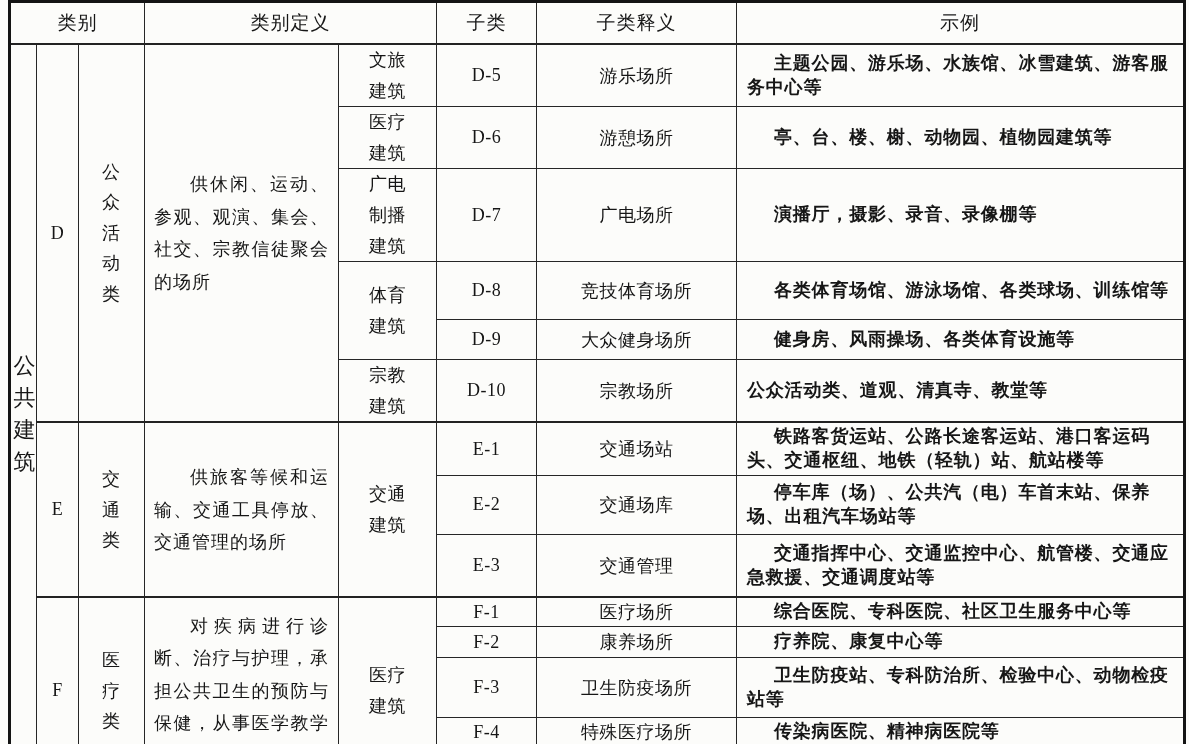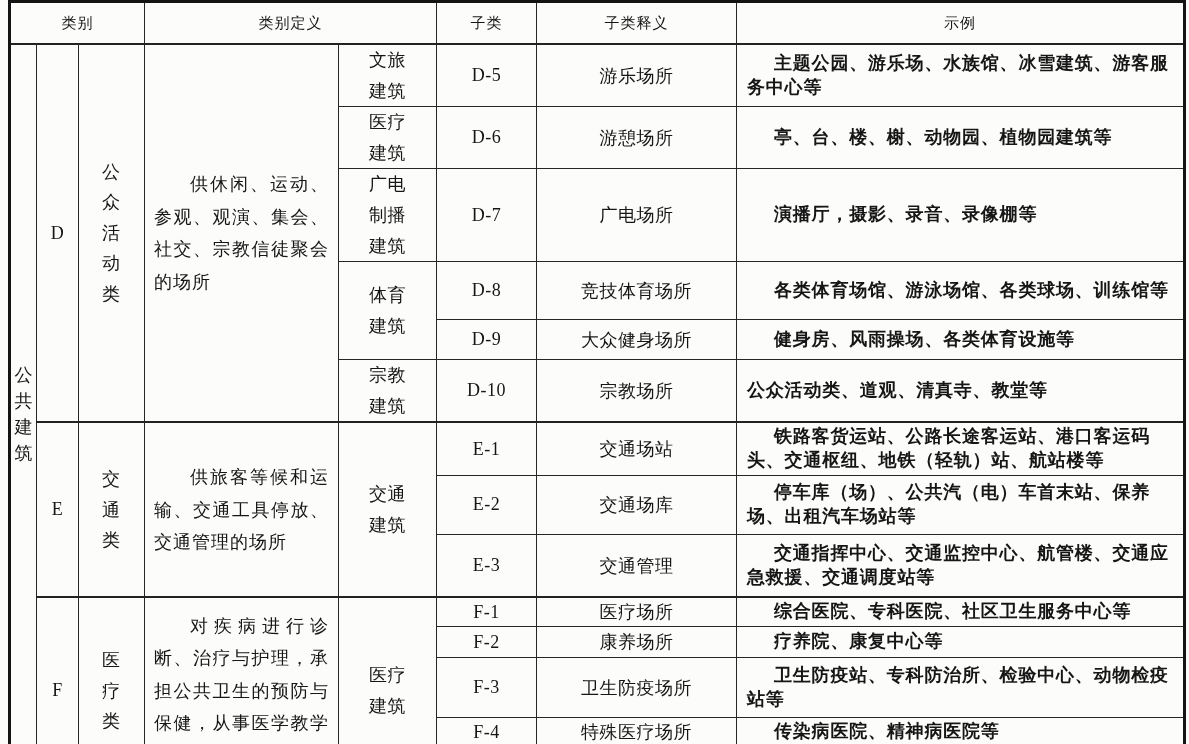--- a/index.html
+++ b/index.html
@@ -20,30 +20,30 @@
     margin-left:8px; width:1175px;
     border:3px solid #141414;
   }
   .cls th, .cls td {
     border:1px solid #262626;
     font-size:18px; font-weight:normal;
     text-align:center; vertical-align:middle;
     padding:0; overflow:hidden;
   }
   .cls thead th {
-    height:40px; font-size:15px;
+    height:40px; font-size:19px;
     border-bottom:2px solid #222;
     letter-spacing:1px;
   }
   
   td.c-side { padding:0; }
   .side-inner {
     width:20px; margin:0 auto;
     line-height:1.45; text-align:center;
-    word-break:break-all; font-size:18px;
+    word-break:break-all; font-size:22px;
   }
   td.c-code { font-size:18px; letter-spacing:0.5px; }
   td.c-name { line-height:1.7; padding:0 22px; letter-spacing:1px; }
   td.c-def {
     text-align:justify; text-justify:inter-character;
     padding:0 9px; text-indent:2em;
     line-height:1.8; letter-spacing:1px;
   }
   td.c-type { line-height:1.7; padding:0 22px; letter-spacing:0.5px; }
   td.c-sub { letter-spacing:0.5px; }

